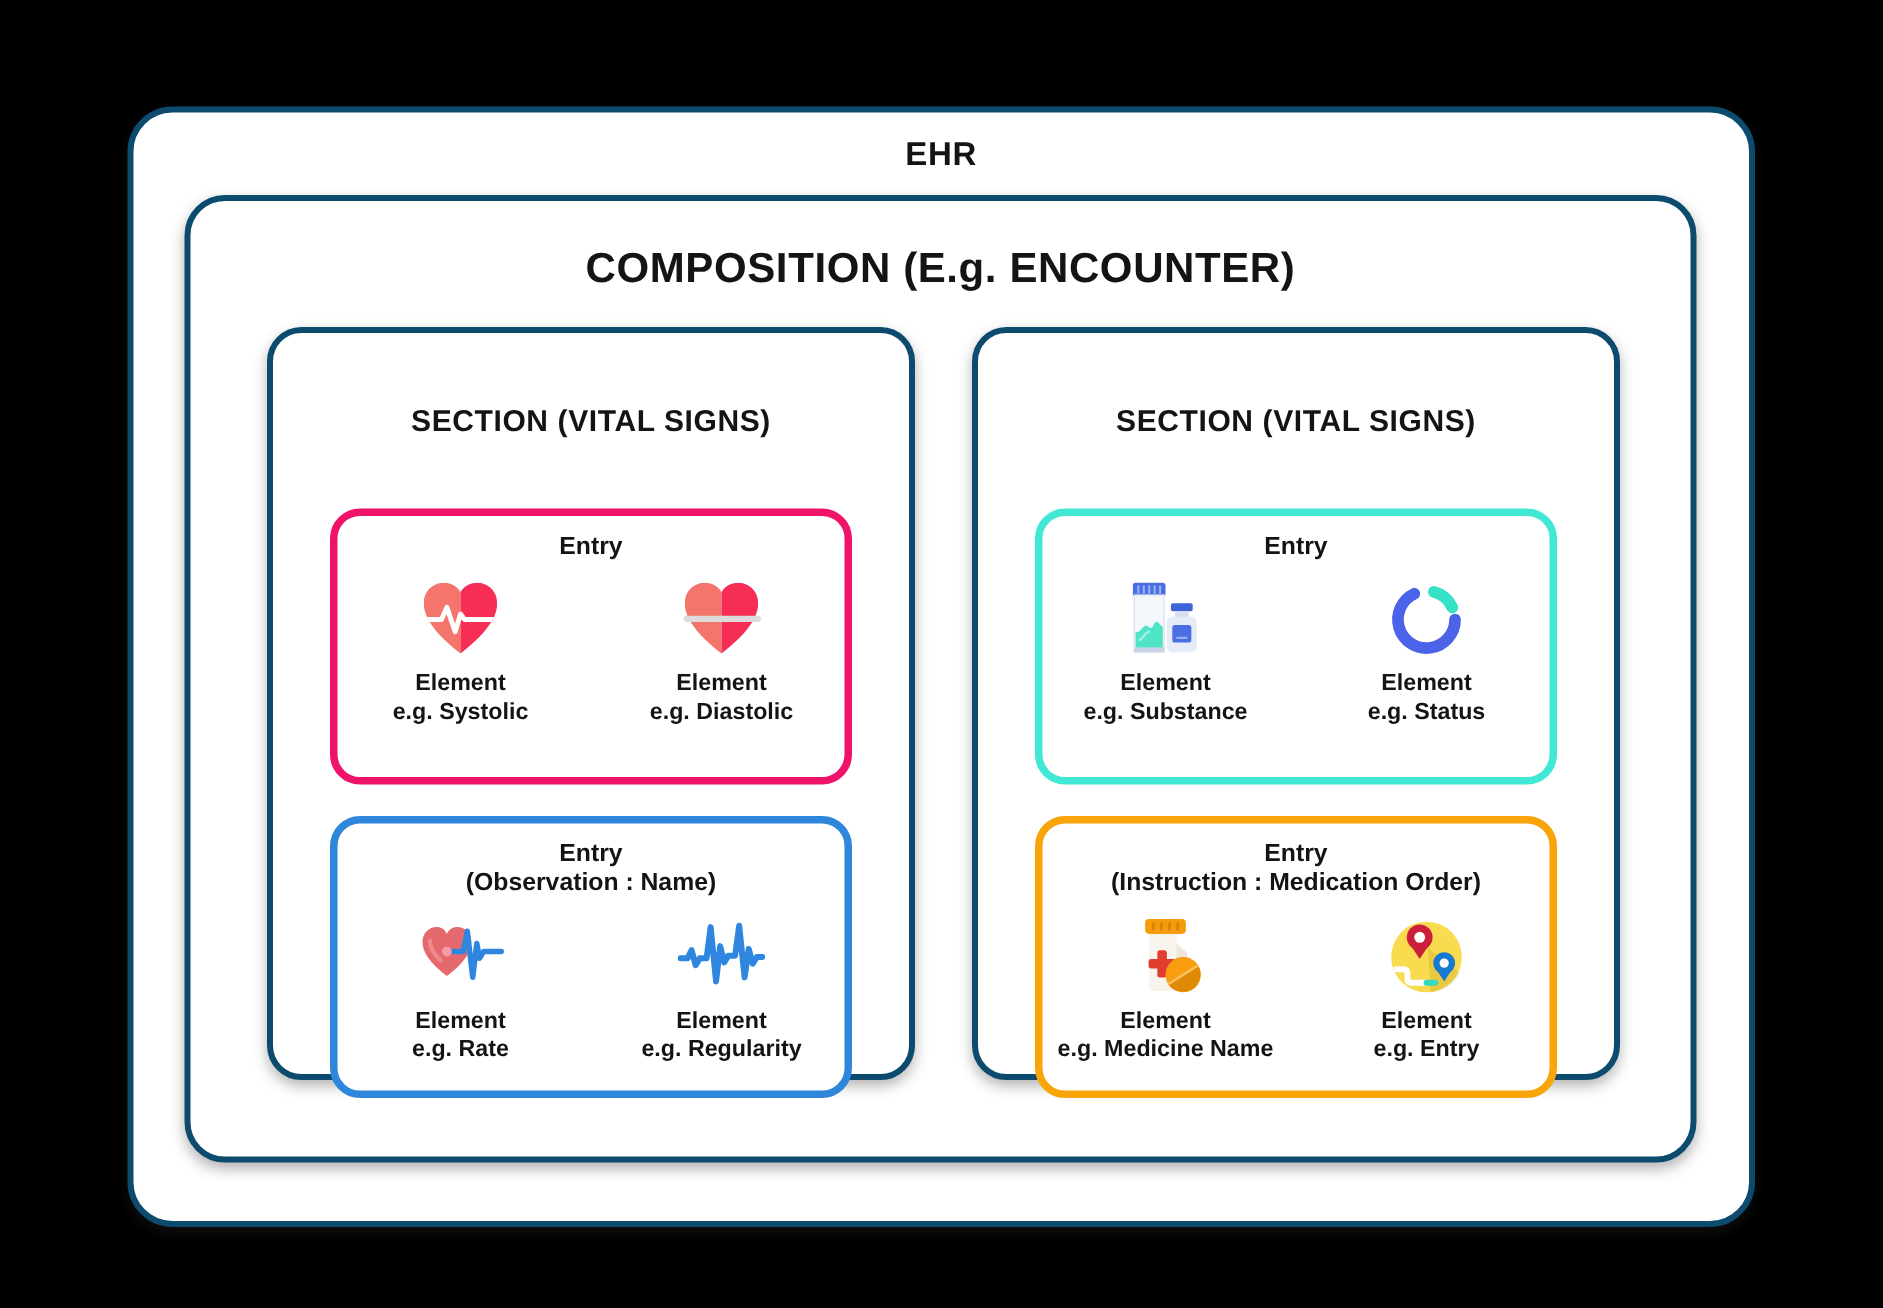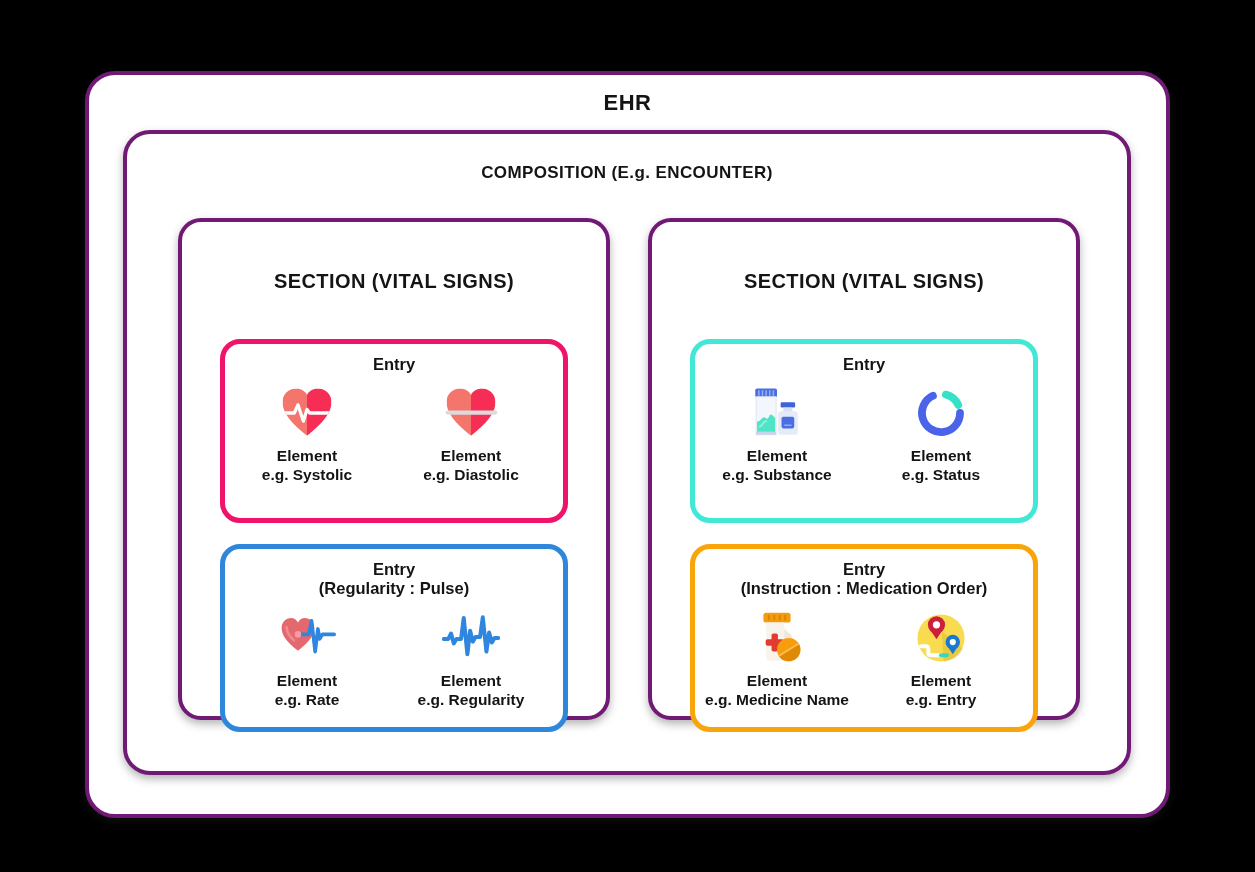--- a/index.html
+++ b/index.html
@@ -2,37 +2,37 @@
 <html><head>
 <meta charset="utf-8">
 <style>
   html,body{margin:0;padding:0;}
   body{
     width:1255px;height:872px;background:#000;position:relative;
     font-family:"Liberation Sans", sans-serif;color:#141414;
     -webkit-font-smoothing:antialiased;
   }
   .box{background:#fff;box-sizing:border-box;}
-  .gray-border{border:4px solid #701a75;box-shadow:0 4px 9px rgba(40,40,40,0.35);}
+  .gray-border{border:4px solid #0c4a6e;box-shadow:0 4px 9px rgba(40,40,40,0.35);}
   .ehr-box{position:absolute;left:85px;top:71px;width:1085px;height:747px;border-radius:30px;}
   .ehr-title{text-align:center;font-size:22px;font-weight:bold;margin-top:15px;letter-spacing:.5px;}
   .composition-box{position:absolute;left:34px;top:55px;width:1008px;height:645px;border-radius:27px;}
-  .composition-title{text-align:center;font-size:17px;font-weight:bold;margin-top:29px;letter-spacing:.4px;}
+  .composition-title{text-align:center;font-size:28px;font-weight:bold;margin-top:29px;letter-spacing:.4px;}
   .sections-row{position:absolute;left:51px;top:84px;display:flex;gap:38px;}
   .section-box{position:relative;width:432px;height:502px;border-radius:23px;}
   .section-title{text-align:center;font-size:20px;font-weight:bold;margin-top:48px;letter-spacing:.4px;}
   .entry{
     position:absolute;left:38px;width:348px;border-radius:20px;border:5px solid #999;
     box-sizing:border-box;background:#fff;display:flex;flex-direction:column;align-items:center;margin-top:44px;
   }
   .entry-a{top:73px;height:184px;}
   .entry-b{top:278px;height:188px;}
   .entry-name{font-size:16.5px;font-weight:bold;margin-top:11px;line-height:1.18;}
   .entry-type{font-size:16.5px;font-weight:bold;line-height:1.18;}
-  .elements-row{display:flex;justify-content:flex-start;width:100%;margin-top:10px;}
+  .elements-row{display:flex;justify-content:space-between;width:100%;margin-top:10px;}
   .element{width:164px;display:flex;flex-direction:column;align-items:center;}
   .icon-wrap{width:58px;height:58px;}
   .el-label{font-size:15.5px;font-weight:bold;margin-top:5px;line-height:1.22;}
   .el-example{font-size:15.5px;font-weight:bold;line-height:1.22;}
   svg{display:block;}
 </style>
 </head>
 <body>
 
 <div class="box gray-border ehr-box">
@@ -83,21 +83,21 @@
                 </svg>
               </div>
               <div class="el-label">Element</div>
               <div class="el-example">e.g. Diastolic</div>
             </div>
           </div>
         </div>
 
         <div class="entry entry-b" style="border-color: rgb(47, 135, 220);">
           <div class="entry-name">Entry</div>
-          <div class="entry-type">(Regularity : Pulse)</div>
+          <div class="entry-type">(Observation : Name)</div>
           <div class="elements-row">
             <div class="element">
               <div class="icon-wrap">
                 <svg viewBox="0 0 64 64" width="58" height="58">
                   <path d="M22 46 C9.5 36.5 4 28.5 4 21 C4 14.5 8.8 10 14.5 10 C17.8 10 20.6 12 22 15 C23.4 12 26.2 10 29.5 10 C35.2 10 40 14.5 40 21 C40 28.5 34.5 36.5 22 46 Z" fill="#E4696E"></path>
                   <path d="M9.5 20 C9.5 25.5 13 30.5 17.5 34.5" fill="none" stroke="#EE9093" stroke-width="3" stroke-linecap="round" opacity="0.85"></path>
                   <polyline points="22,28 34,28 37,13 41,47 44,22 46,33 49,28 62,28" fill="none" stroke="#2E86DE" stroke-width="4" stroke-linejoin="round" stroke-linecap="round"></polyline>
                   <circle cx="22" cy="28" r="3.6" fill="#F59BA8"></circle>
                 </svg>
               </div>

